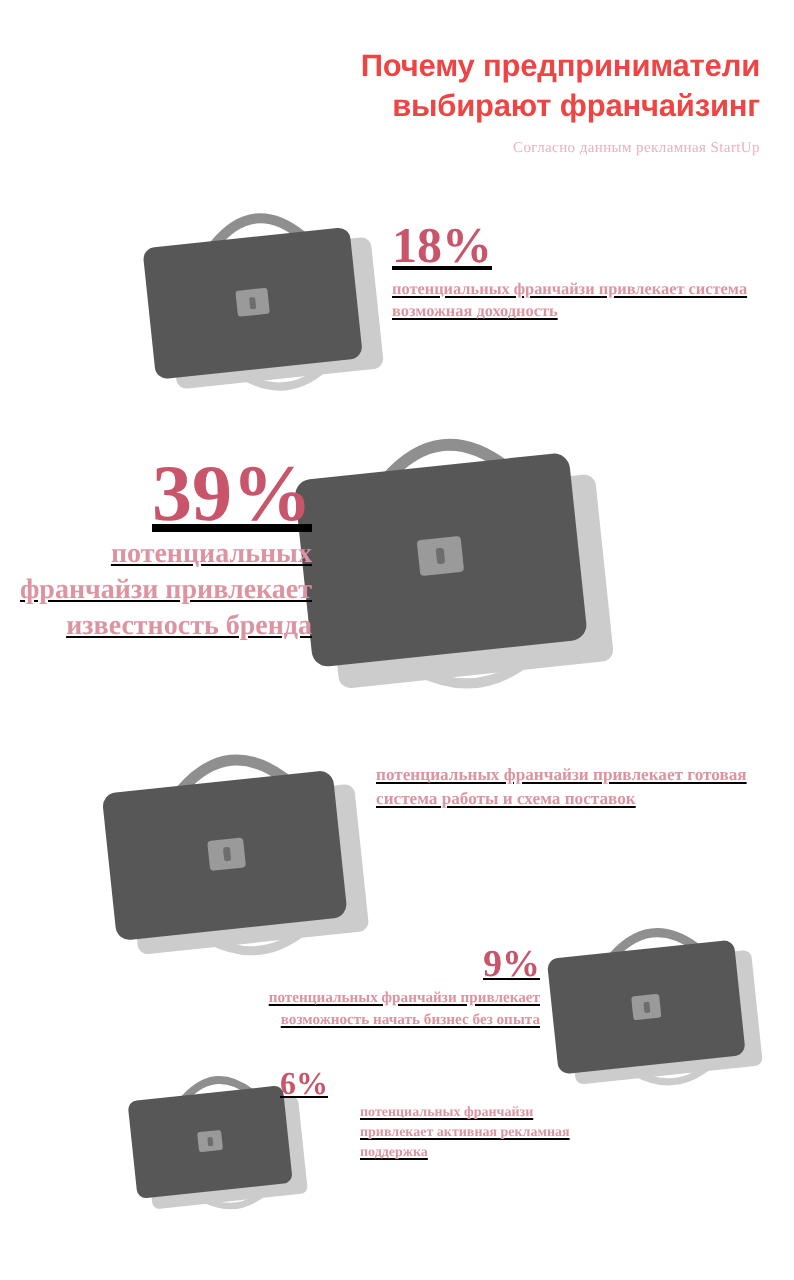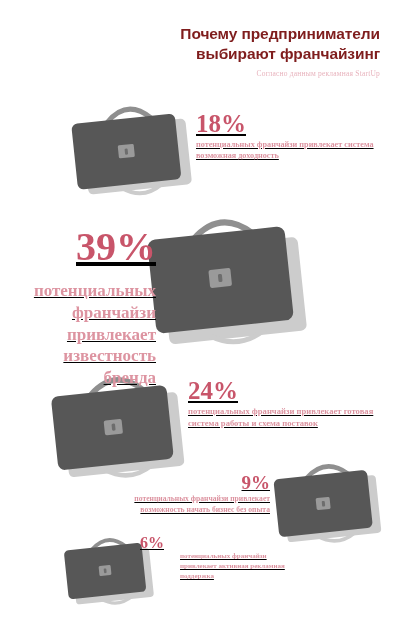--- a/index.html
+++ b/index.html
@@ -20,21 +20,21 @@
   .title {
     position: absolute;
     left: 100px;
     top: 24px;
     width: 280px;
     text-align: right;
     font-family: "Liberation Sans", sans-serif;
     font-weight: bold;
     font-size: 15.5px;
     line-height: 1.28;
-    color: #7f1d1d;
+    color: #ef4444;
     letter-spacing: -0.1px;
   }
   .subtitle {
     position: absolute;
     left: 180px;
     top: 68px;
     width: 200px;
     text-align: right;
     font-family: "Liberation Serif", serif;
     font-size: 7.5px;
@@ -68,21 +68,21 @@
   .stat.align-left  { text-align: left; text-decoration: underline; }
   .stat.align-right { text-align: right; text-decoration: underline; }
 
   
   #stat-18  { left: 196px; top: 112px; width: 180px; }
   #stat-18  .pct  { font-size: 25px; }
   #stat-18  .desc { font-size: 8.2px; line-height: 1.38; margin-top: 3px; }
 
   #stat-39  { left: 8px;  top: 228px; width: 148px; }
   #stat-39  .pct  { font-size: 40px; }
-  #stat-39  .desc { font-size: 17px; line-height: 1.28; margin-top: 14px; }
+  #stat-39  .desc { font-size: 14px; line-height: 1.28; margin-top: 3px; }
 
   #stat-24  { left: 188px; top: 379px; width: 200px; }
   #stat-24  .pct  { font-size: 25px; }
   #stat-24  .desc { font-size: 8.6px; line-height: 1.38; margin-top: 3px; }
 
   #stat-9   { left: 110px; top: 474px; width: 160px; }
   #stat-9   .pct  { font-size: 19px; }
   #stat-9   .desc { font-size: 7.6px; line-height: 1.4; margin-top: 2px; }
 
   #stat-6   { left: 140px; top: 535px; width: 150px; }
@@ -178,21 +178,20 @@
     <div class="pct">18%</div>
     <div class="desc">потенциальных франчайзи привлекает система возможная доходность</div>
   </div>
 
   <div class="stat align-right" id="stat-39">
     <div class="pct">39%</div>
     <div class="desc">потенциальных франчайзи привлекает известность бренда</div>
   </div>
 
   <div class="stat align-left" id="stat-24">
-    <div class="pct">24%</div>
     <div class="desc">потенциальных франчайзи привлекает готовая система работы и схема поставок</div>
   </div>
 
   <div class="stat align-right" id="stat-9">
     <div class="pct">9%</div>
     <div class="desc">потенциальных франчайзи привлекает возможность начать бизнес без опыта</div>
   </div>
 
   <div class="stat align-left" id="stat-6">
     <div class="pct">6%</div>

